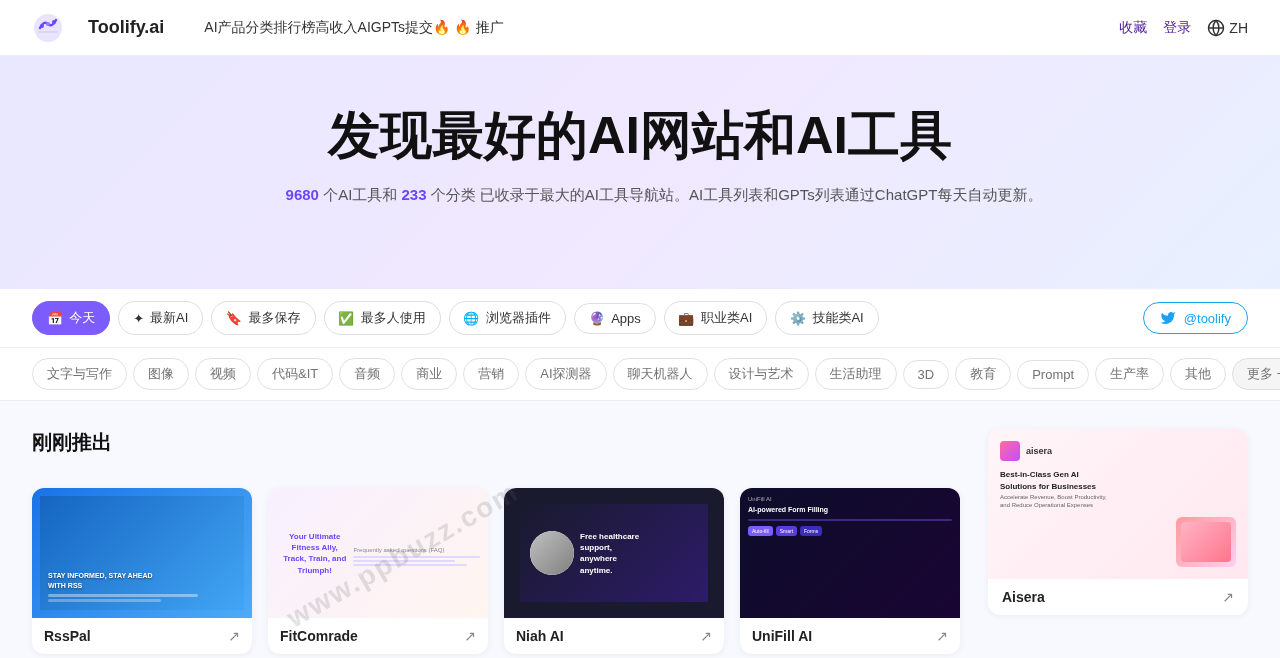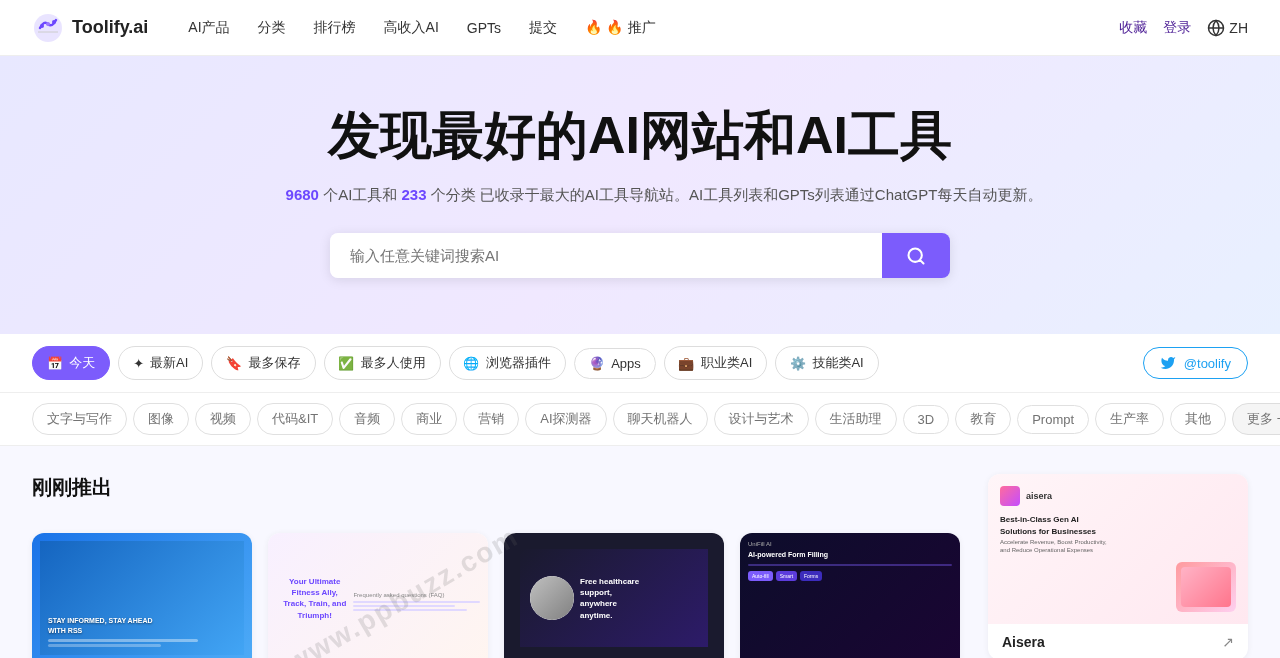--- a/index.html
+++ b/index.html
@@ -3,23 +3,23 @@
   <meta charset="utf-8">
   <style>
     * { box-sizing: border-box; margin: 0; padding: 0; }
     body { font-family: -apple-system, BlinkMacSystemFont, 'Segoe UI', sans-serif; background: #f5f5ff; color: #222; min-width: 1280px; overflow-x: hidden; }
 
     
     header {
       display: flex; align-items: center; padding: 0 32px; height: 56px;
       background: #fff; border-bottom: 1px solid #eee; position: relative; z-index: 10;
     }
-    .logo-area { display: flex; align-items: center; gap: 8px; font-weight: 700; font-size: 18px; color: #222; text-decoration: none; flex-shrink: 0; }
+    .logo-area { display: flex; align-items: center; gap: 24px; font-weight: 700; font-size: 18px; color: #222; text-decoration: none; flex-shrink: 0; }
     .logo-icon { width: 32px; height: 32px; }
-    nav { display: flex; align-items: center; gap: 28px; margin-left: 40px; flex: 1; }
+    nav { display: flex; margin-left: 40px; flex: 1; }
     nav a { font-size: 14px; color: #333; text-decoration: none; white-space: nowrap; }
     .header-right { display: flex; align-items: center; gap: 16px; margin-left: auto; flex-shrink: 0; }
     .header-right a { font-size: 14px; color: #4c1d95; text-decoration: none; }
     .lang-btn { display: flex; align-items: center; gap: 4px; font-size: 14px; color: #333; cursor: pointer; }
     .globe-icon { width: 18px; height: 18px; }
 
     
     .hero { background: linear-gradient(135deg, #e8e8ff 0%, #f0e8ff 50%, #e8f0ff 100%); text-align: center; padding: 48px 32px 56px; }
     .hero h1 { font-size: 52px; font-weight: 800; color: #111; line-height: 1.2; margin-bottom: 20px; }
     .hero-sub { font-size: 15px; color: #555; margin-bottom: 28px; }
@@ -110,28 +110,20 @@
 </header>
 
 <section class="hero">
   <h1>发现最好的AI网站和AI工具</h1>
   <p class="hero-sub">
     <span class="num" style="color:#6c47ff;font-weight:600;margin-left:48px;">9680</span>
     <span> 个AI工具和 </span>
     <span class="num" style="color:#6c47ff;font-weight:600;">233</span>
     <span> 个分类 已收录于最大的AI工具导航站。AI工具列表和GPTs列表通过ChatGPT每天自动更新。</span>
   </p>
-  <div class="search-bar">
-    <input type="text" placeholder="输入任意关键词搜索AI" style="">
-    <button>
-      <svg viewBox="0 0 24 24">
-        <path d="M21 21l-4.35-4.35M11 19a8 8 0 1 0 0-16 8 8 0 0 0 0 16z" stroke="white" stroke-width="2.5" fill="none" stroke-linecap="round"></path>
-      </svg>
-    </button>
-  </div>
 </section>
 
 <div class="filter-bar">
   <a class="filter-btn active" href="#">
     <span>📅</span>
     <span>今天</span>
   </a>
   <a class="filter-btn" href="#">
     <span>✦</span>
     <span>最新AI</span>

